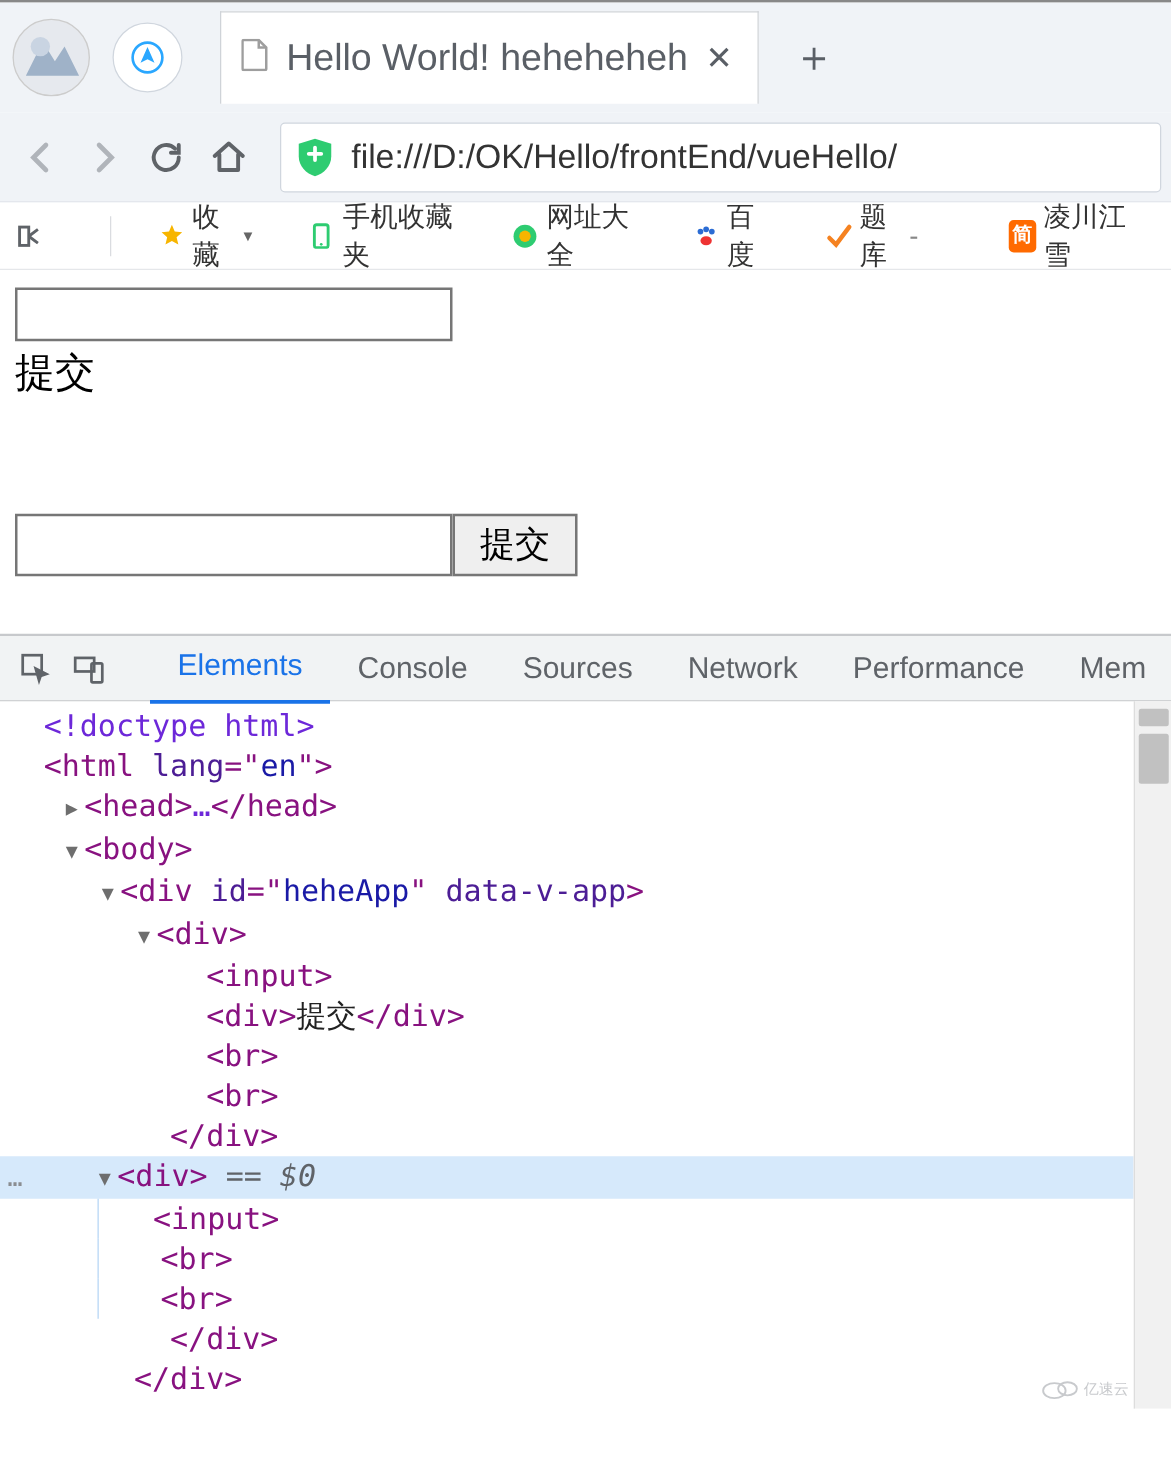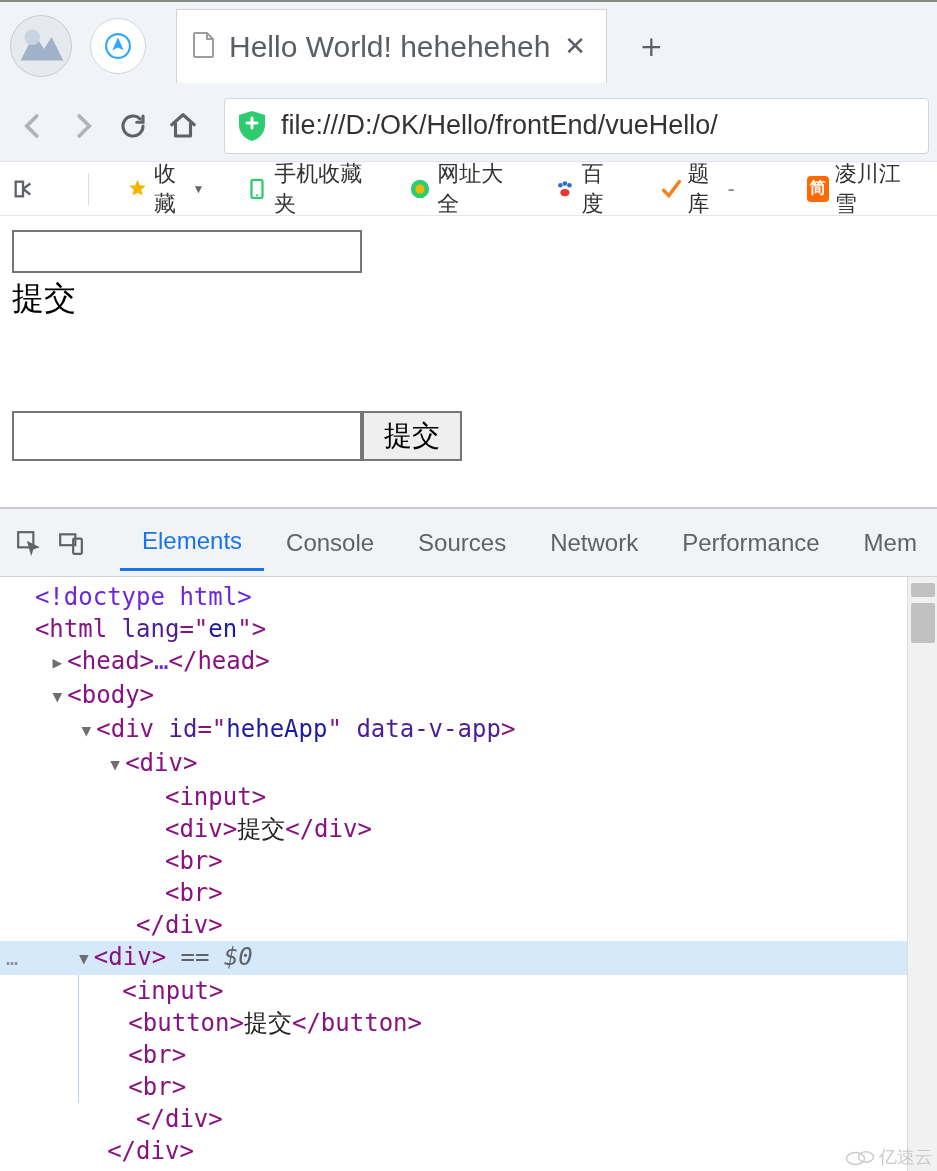--- a/index.html
+++ b/index.html
@@ -32,21 +32,21 @@
   
   .page { padding:14px 12px 10px 12px; background:#fff; }
   .page input[type=text].plain { width:350px; height:43px; font-size:18px; border:2px solid #767676; padding:0 6px; background:#fff; }
   .page .divtxt { font-size:32px; color:#000; margin-top:4px; }
   .page .row2 { display:flex; align-items:stretch; margin-top:90px; }
   .page .row2 input { width:350px; height:50px; font-size:18px; border:2px solid #767676; padding:0 6px; }
   .page .row2 button { height:50px; padding:0 20px; font-size:28px; border:2px solid #767676; background:#efefef; margin-left:0; }
 
   
   .devtools { border-top:2px solid #c7c9cc; margin-top:36px; display:flex; flex-direction:column; font-family:Menlo, Consolas, monospace; }
-  .dt-tabs { display:flex; align-items:center; height:68px; background:#f1f3f4; border-bottom:1px solid #d0d2d4; padding:0 8px; font-family:"Segoe UI", Arial, sans-serif; }
+  .dt-tabs { display:flex; align-items:center; height:52px; background:#f1f3f4; border-bottom:1px solid #d0d2d4; padding:0 8px; font-family:"Segoe UI", Arial, sans-serif; }
   .dt-ic { width:32px; height:32px; margin:0 8px; color:#5f6368; display:flex; align-items:center; justify-content:center; }
   .dt-sep { width:1px; height:36px; background:#c8cacd; margin:0 14px; }
   .dt-tab { font-size:24px; color:#5f6368; padding:0 22px; height:56px; display:flex; align-items:center; }
   .dt-tab.active { color:#1a73e8; border-bottom:3px solid #1a73e8; }
 
   .dt-body { position:relative; display:flex; }
   .dt-code { flex:1; font-size:24px; line-height:32px; padding:4px 0 8px 0; color:#333; overflow:hidden; }
   .dt-line { white-space:pre; padding:0 6px; }
   .dt-line.sel { background:#d6e9fb; }
   .dt-scroll { width:30px; background:#f1f1f1; border-left:1px solid #ddd; position:relative; }
@@ -55,21 +55,21 @@
   .t-gray { color:#6d28d9; }
   .t-tag  { color:#881280; }
   .t-attr { color:#4c1d95; }
   .t-val  { color:#1a1aa6; }
   .t-txt  { color:#222; }
   .t-sel  { color:#5f6368; font-style:italic; }
 
   .tog { display:inline-block; width:16px; text-align:center; color:#6e6e6e; font-size:16px; margin-right:2px; vertical-align:1px; }
   .vline { border-left:1px solid #b5d5f5; }
 
-  .watermark { position:absolute; right:4px; bottom:6px; color:#c8cacd; font-size:18px; font-family:Arial,sans-serif; display:flex; align-items:center; gap:4px; }
+  .watermark { position:absolute; right:34px; bottom:6px; color:#c8cacd; font-size:12px; font-family:Arial,sans-serif; display:flex; align-items:center; gap:4px; }
   .watermark svg { width:30px; height:20px; }
 
   .dots { position:absolute; left:6px; color:#8a8d91; font-size:20px; }
 </style>
 </head>
 <body>
 
 <div class="titlebar">
   <div class="avatar">
     <svg viewBox="0 0 62 62">
@@ -234,21 +234,20 @@
 <div class="dt-line">   <span class="tog">▼</span><span class="t-tag">&lt;body&gt;</span></div>
 <div class="dt-line">     <span class="tog">▼</span><span class="t-tag">&lt;div </span><span class="t-attr">id</span><span class="t-tag">="</span><span class="t-val">heheApp</span><span class="t-tag">" </span><span class="t-attr">data-v-app</span><span class="t-tag">&gt;</span></div>
 <div class="dt-line">       <span class="tog">▼</span><span class="t-tag">&lt;div&gt;</span></div>
 <div class="dt-line">           <span class="t-tag">&lt;input&gt;</span></div>
 <div class="dt-line">           <span class="t-tag">&lt;div&gt;</span><span class="t-txt">提交</span><span class="t-tag">&lt;/div&gt;</span></div>
 <div class="dt-line">           <span class="t-tag">&lt;br&gt;</span></div>
 <div class="dt-line">           <span class="t-tag">&lt;br&gt;</span></div>
 <div class="dt-line">         <span class="t-tag">&lt;/div&gt;</span></div>
 <div class="dt-line sel"><span class="dots" style="position:static;">…</span>    <span class="tog">▼</span><span class="t-tag">&lt;div&gt;</span><span class="t-sel"> == $0</span></div>
 <div class="dt-line vline" style="margin-left:78px;padding-left:0;">   <span class="t-tag">&lt;input&gt;</span></div>
-<div class="dt-line vline" style="margin-left:78px;">   <span class="t-tag">&lt;button&gt;</span><span class="t-txt">提交</span><span class="t-tag">&lt;/button&gt;</span></div>
 <div class="dt-line vline" style="margin-left:78px;">   <span class="t-tag">&lt;br&gt;</span></div>
 <div class="dt-line vline" style="margin-left:78px;">   <span class="t-tag">&lt;br&gt;</span></div>
 <div class="dt-line">         <span class="t-tag">&lt;/div&gt;</span></div>
 <div class="dt-line">       <span class="t-tag">&lt;/div&gt;</span></div>
     </div>
     <div class="dt-scroll">
       <div class="dt-thumb" style="top:6px;height:14px;"></div>
       <div class="dt-thumb" style="top:26px;height:40px;"></div>
     </div>
     <div class="watermark">

